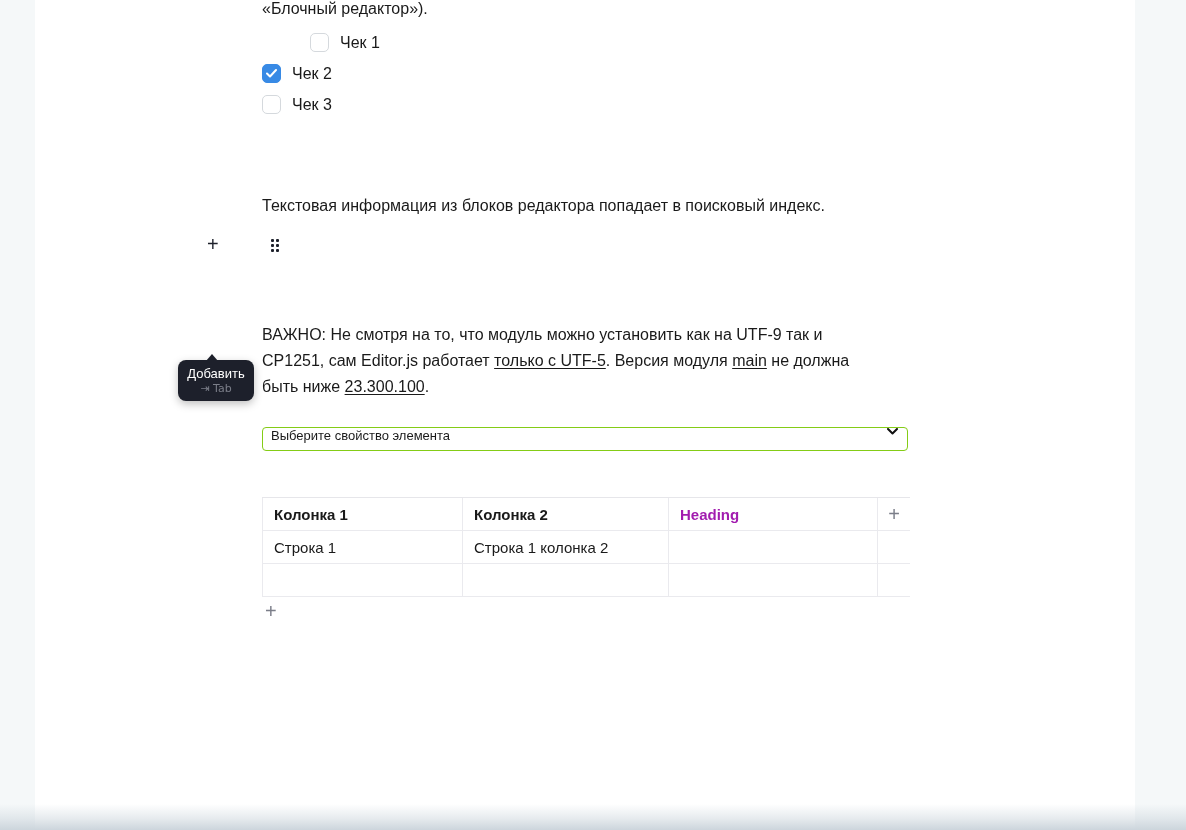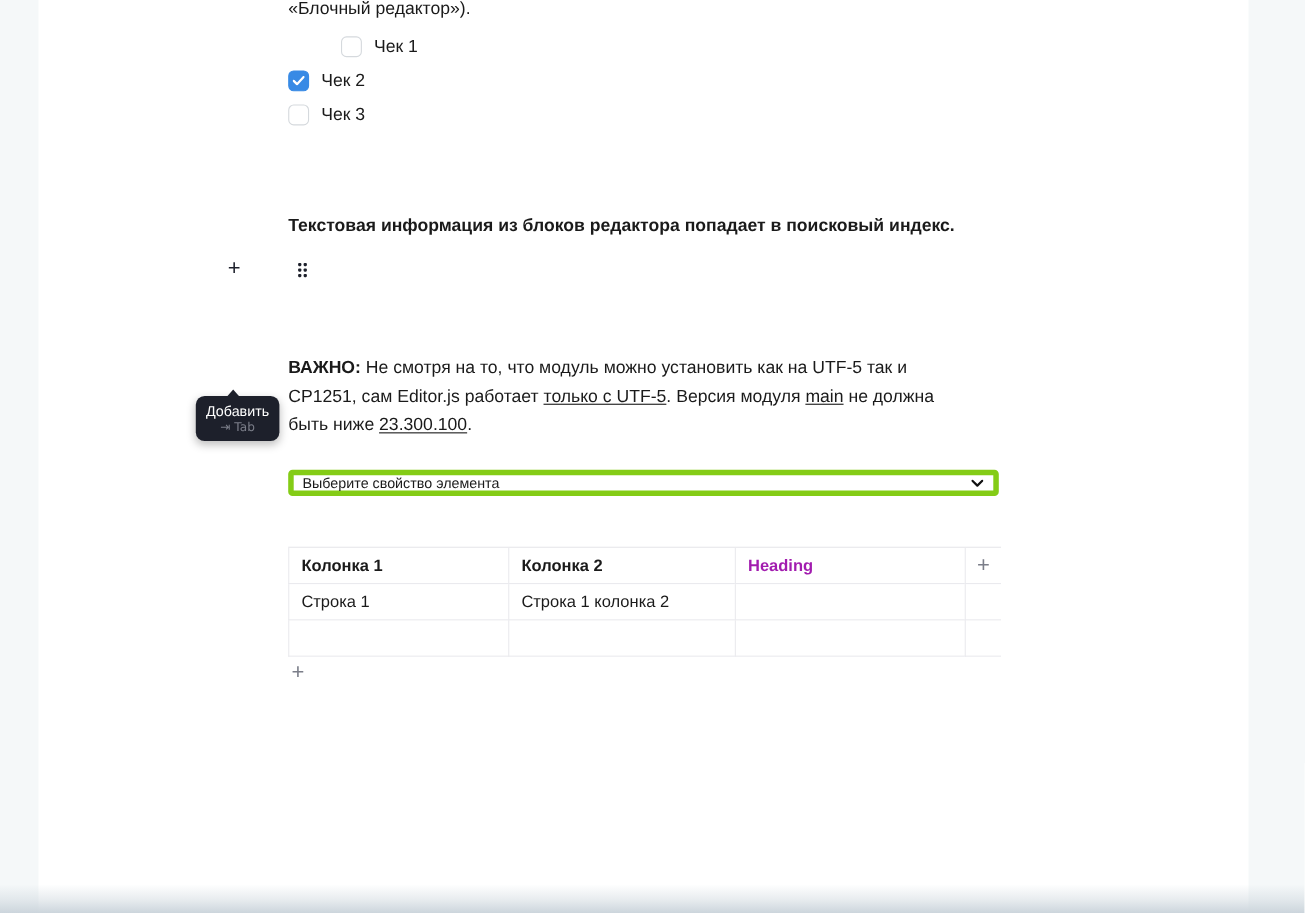--- a/index.html
+++ b/index.html
@@ -9,21 +9,21 @@
     background:#f5f8f9;
     font-family:"Liberation Sans", sans-serif;
     color:#1a1a1a;
   }
   .panel {
     position:absolute; left:35px; right:51px; top:0; bottom:0;
     background:#ffffff;
   }
   .abs { position:absolute; }
   .para { width:622px; font-size:16px; line-height:26px; color:#1a1a1a; }
-  .b { font-weight:700; }
+  .b { font-weight:400; }
   .link { text-decoration:underline; text-underline-offset:2px; }
 
   
   .check-item { display:flex; align-items:center; gap:11px; }
   .checkbox {
     width:19px; height:19px; border-radius:5px;
     border:1px solid #d5d9dd; background:#fff; flex:0 0 auto;
     display:flex; align-items:center; justify-content:center;
   }
   .checkbox.checked { background:#388ae5; border-color:#388ae5; }
@@ -46,22 +46,22 @@
     width:76px; height:41px; background:#1d202b; border-radius:8px;
     box-shadow:0 3px 8px rgba(0,0,0,.25);
     display:flex; flex-direction:column; align-items:center; justify-content:center;
   }
   .tooltip-label { color:#ffffff; font-size:13px; line-height:16px; }
   .tooltip-shortcut { color:#7b7e89; font-size:11px; line-height:13px; font-family:"DejaVu Sans", sans-serif; }
 
   
   .select {
     width:646px; height:24px; background:#fff;
-    border:5px solid #84cc16; border-radius:4px;
-    display:flex; align-items:center; justify-content:space-between;
+    border:1px solid #84cc16; border-radius:4px;
+    display:flex; justify-content:space-between;
     padding:0 9px 0 8px; font-size:13px; color:#1a1a1a; cursor:default;
   }
 
   
   .ejs-table {
     width:648px;
     display:grid;
     grid-template-columns:200px 206px 209px 33px;
     grid-auto-rows:auto;
     border-top:1px solid #e6e6ea;
@@ -119,21 +119,21 @@
     <i></i>
       <i></i>
     <i></i>
       <i></i>
     <i></i>
       <i></i>
   </div>
 
 
   <div class="abs para" style="left:227px; top:322px;">
-    <span class="b">ВАЖНО:</span><span> Не смотря на то, что модуль можно установить как на UTF-5 так и CP1251, сам Editor.js работает </span><span class="link">только с UTF-5</span><span>. Версия модуля </span><span class="link">main</span><span> не должна быть ниже </span><span class="link">23.300.100</span><span>.</span>
+    <span class="b">ВАЖНО:</span><span> Не смотря на то, что модуль можно установить как на UTF-9 так и CP1251, сам Editor.js работает </span><span class="link">только с UTF-5</span><span>. Версия модуля </span><span class="link">main</span><span> не должна быть ниже </span><span class="link">23.300.100</span><span>.</span>
   </div>
 
   <div class="abs tooltip" style="left:143px; top:360px;">
     <div class="tooltip-arrow"></div>
     <div class="tooltip-body">
       <div class="tooltip-label">Добавить</div>
       <div class="tooltip-shortcut">⇥ Tab</div>
     </div>
   </div>
 

